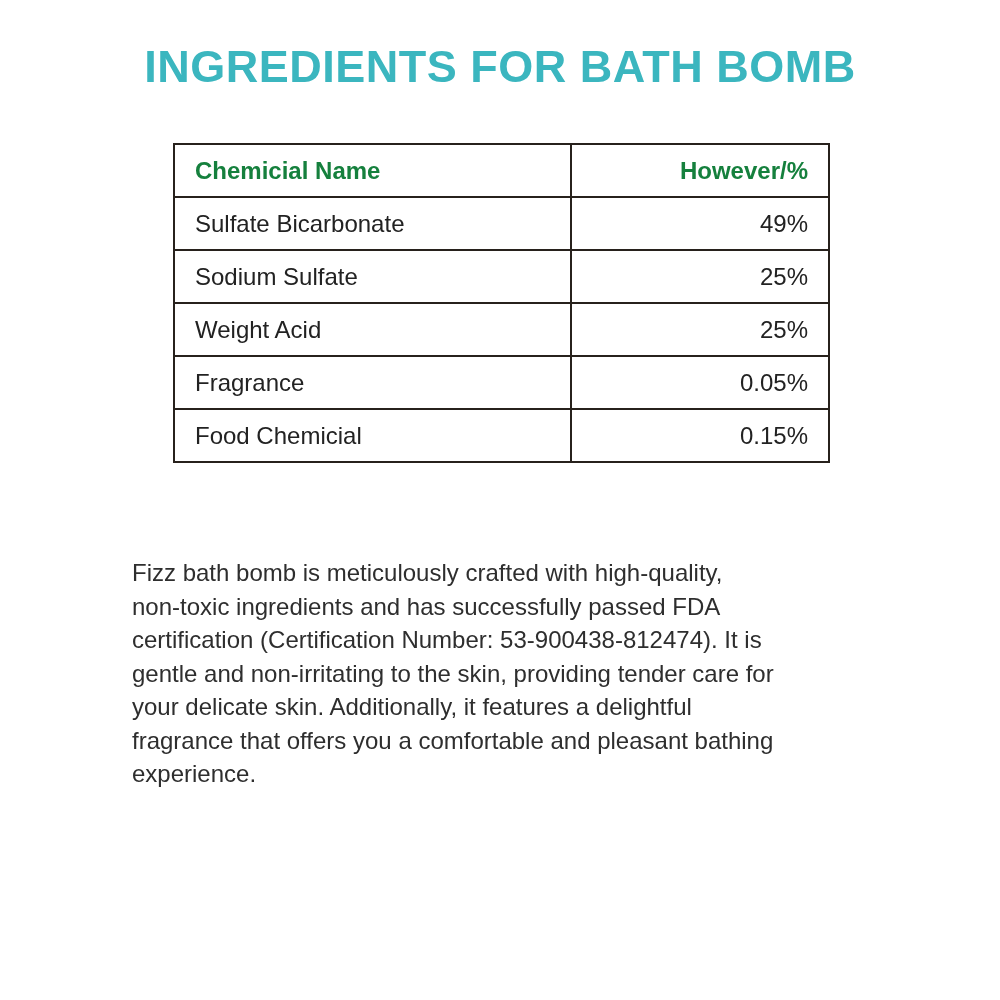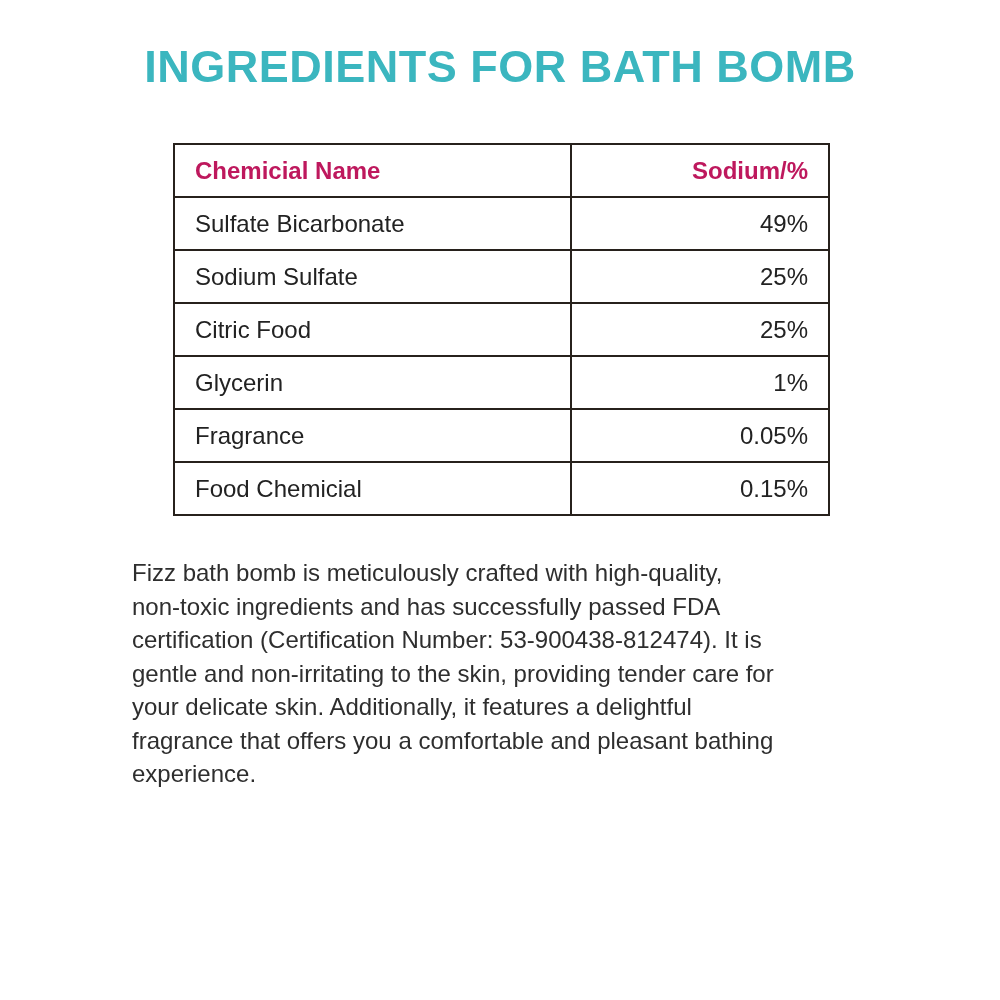--- a/index.html
+++ b/index.html
@@ -41,21 +41,21 @@
     border: 2px solid #27211c;
     height: 51px;
     font-size: 24px;
     color: #222222;
     padding: 0 20px;
     vertical-align: middle;
     background: #ffffff;
   }
   table.ingredients col.name-col { width: 397px; }
   table.ingredients col.weight-col { width: 258px; }
-  table.ingredients th { font-weight: bold; color: #be185d; }
+  table.ingredients th { font-weight: bold; color: #15803d; }
   .cell-name { text-align: left; }
   .cell-weight { text-align: right; }
   .para {
     position: absolute;
     left: 132px;
     width: 840px;
     margin: 0;
     font-size: 24px;
     line-height: 33.5px;
     color: #2e2e2e;
@@ -72,39 +72,35 @@
   <h1 class="page-title" style="color: rgb(59, 182, 191);">INGREDIENTS FOR BATH BOMB</h1>
 
   <table class="ingredients">
     <colgroup>
       <col class="name-col">
       <col class="weight-col">
     </colgroup>
     <thead>
       <tr>
         <th class="cell-name" style="border-color: rgb(39, 33, 28);">Chemicial Name</th>
-        <th class="cell-weight" style="border-color: rgb(39, 33, 28);">Sodium/%</th>
+        <th class="cell-weight" style="border-color: rgb(39, 33, 28);">However/%</th>
       </tr>
     </thead>
     <tbody>
       <tr>
         <td class="cell-name" style="border-color: rgb(39, 33, 28);">Sulfate Bicarbonate</td>
         <td class="cell-weight" style="border-color: rgb(39, 33, 28); border-radius: 25px;">49%</td>
       </tr>
       <tr>
         <td class="cell-name" style="border-color: rgb(39, 33, 28); margin-left: 7px;">Sodium Sulfate</td>
         <td class="cell-weight" style="border-color: rgb(39, 33, 28);">25%</td>
       </tr>
       <tr>
-        <td class="cell-name" style="border-color: rgb(39, 33, 28);">Citric Food</td>
+        <td class="cell-name" style="border-color: rgb(39, 33, 28);">Weight Acid</td>
         <td class="cell-weight" style="border-color: rgb(39, 33, 28);">25%</td>
-      </tr>
-      <tr>
-        <td class="cell-name" style="border-color: rgb(39, 33, 28);">Glycerin</td>
-        <td class="cell-weight" style="border-color: rgb(39, 33, 28);">1%</td>
       </tr>
       <tr>
         <td class="cell-name" style="border-color: rgb(39, 33, 28);">Fragrance</td>
         <td class="cell-weight" style="border-color: rgb(39, 33, 28); border-radius: 26px;">0.05%</td>
       </tr>
       <tr>
         <td class="cell-name" style="border-color: rgb(39, 33, 28);">Food Chemicial</td>
         <td class="cell-weight" style="border-color: rgb(39, 33, 28);">0.15%</td>
       </tr>
     </tbody>

